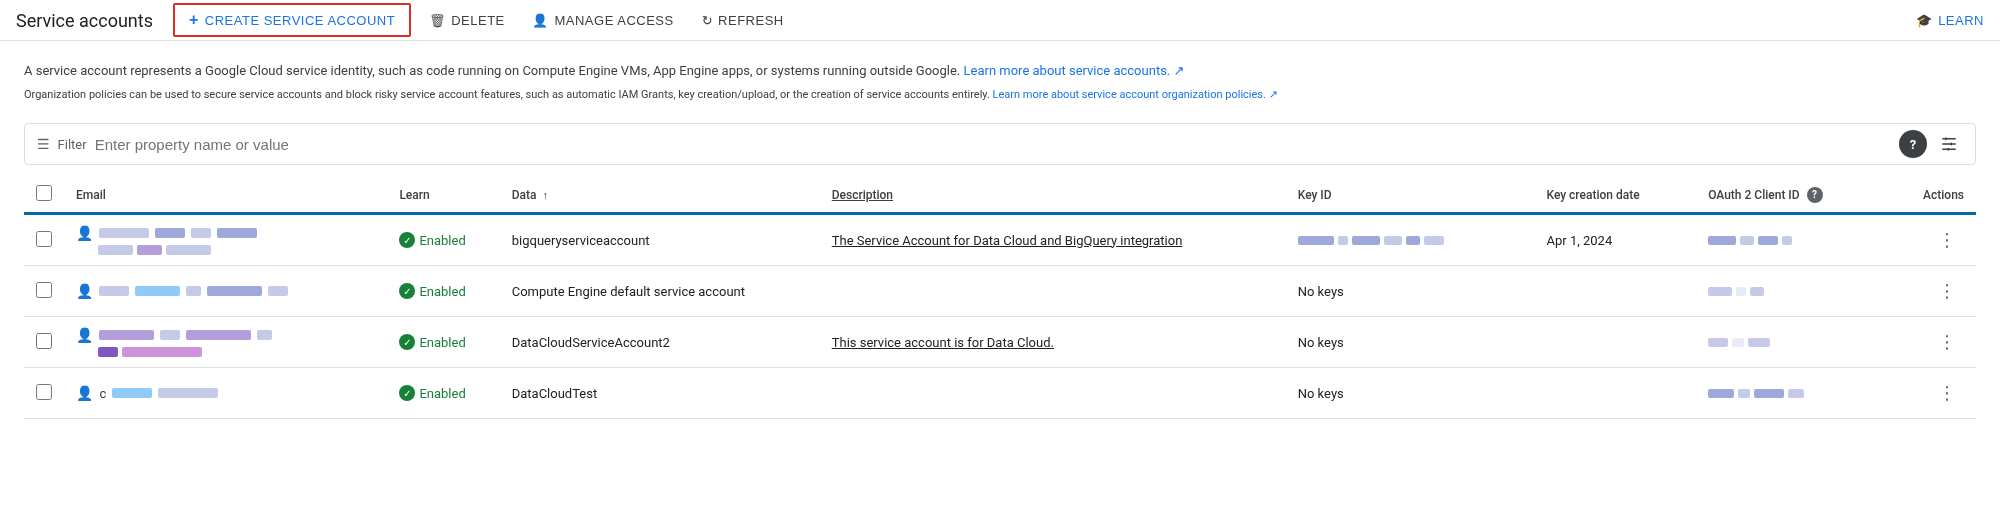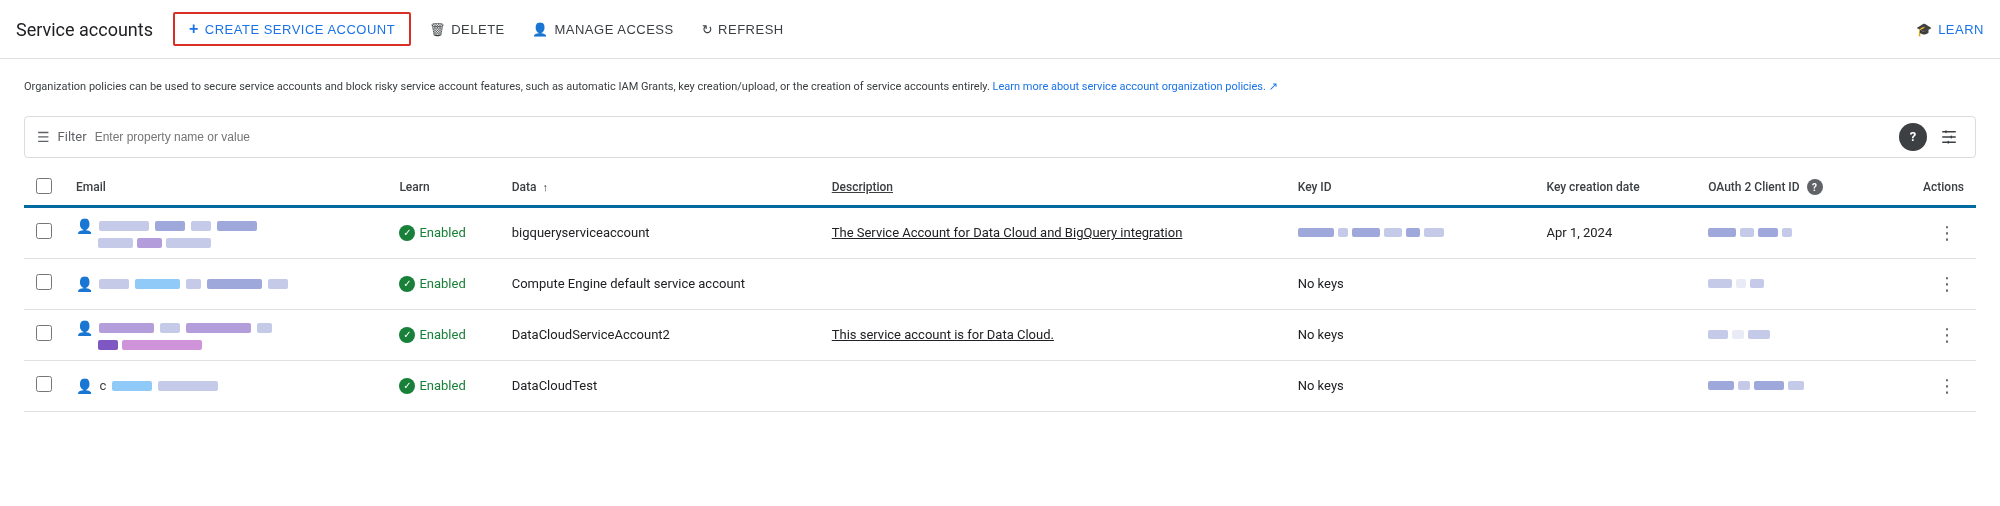--- a/index.html
+++ b/index.html
@@ -2,21 +2,21 @@
 <html><head>
   <meta charset="utf-8">
   <style>
     * { box-sizing: border-box; margin: 0; padding: 0; }
     body { font-family: 'Roboto', Arial, sans-serif; font-size: 13px; color: #202124; background: #fff; }
 
     
     .toolbar {
       display: flex;
       align-items: center;
-      padding: 12px 16px;
+      padding: 3px 16px;
       border-bottom: 1px solid #e0e0e0;
       gap: 8px;
     }
     .toolbar-title {
       font-size: 18px;
       font-weight: 400;
       color: #202124;
       margin-right: 12px;
       white-space: nowrap;
     }
@@ -94,21 +94,21 @@
       border-radius: 4px;
       padding: 6px 12px;
       margin-bottom: 12px;
       background: #fff;
     }
     .filter-icon { color: #5f6368; margin-right: 8px; font-size: 14px; }
     .filter-label { color: #5f6368; font-size: 13px; margin-right: 8px; }
     .filter-input {
       border: none;
       outline: none;
-      font-size: 12px;
+      font-size: 15px;
       color: #3b82f6;
       flex: 1;
     }
     .filter-actions {
       display: flex;
       align-items: center;
       gap: 8px;
       margin-left: auto;
     }
     .icon-btn {
@@ -277,20 +277,26 @@
   </button>
   <div class="toolbar-spacer"></div>
   <button class="btn-learn">
     <span>🎓</span>
     <span>LEARN</span>
   </button>
 </div>
 
 <div class="main-content">
 
+  <p class="description-text">
+    <span>A service account represents a Google Cloud service identity, such as code running on Compute Engine VMs, App Engine apps, or systems running outside Google.</span>
+    <a href="#">
+      <span>Learn more about service accounts.</span> ↗
+    </a>
+  </p>
   <p class="description-text2">
     <span>Organization policies can be used to secure service accounts and block risky service account features, such as automatic IAM Grants, key creation/upload, or the creation of service accounts entirely.</span>
     <a href="#">
       <span>Learn more about service account organization policies.</span> ↗
     </a>
   </p>
 
   <div class="filter-bar">
     <span class="filter-icon">☰</span>
     <span class="filter-label">Filter</span>

